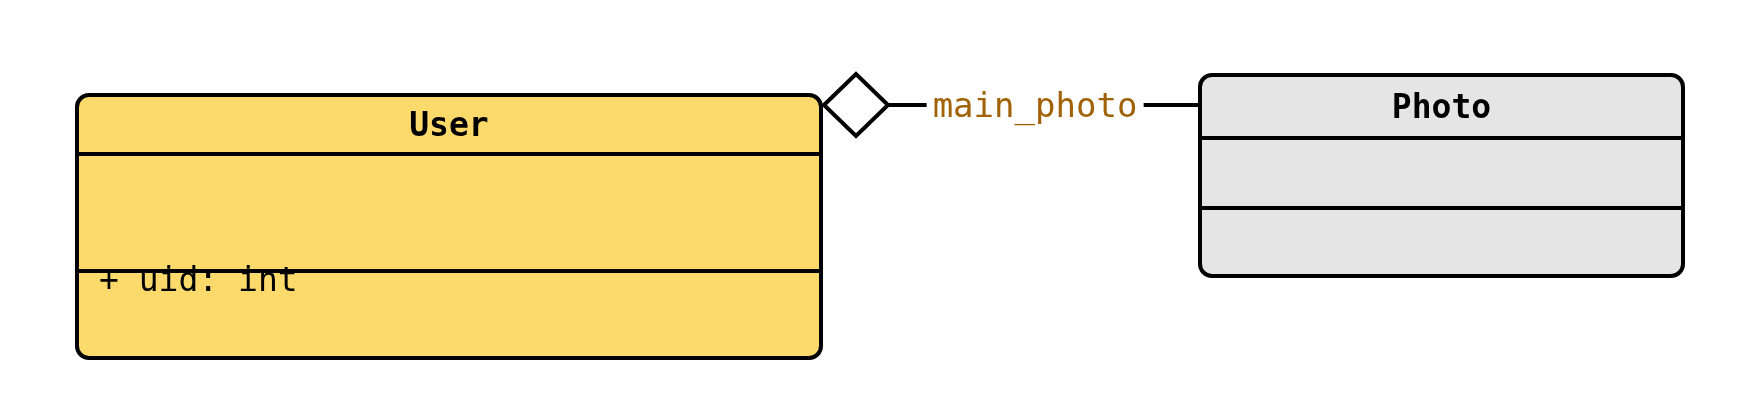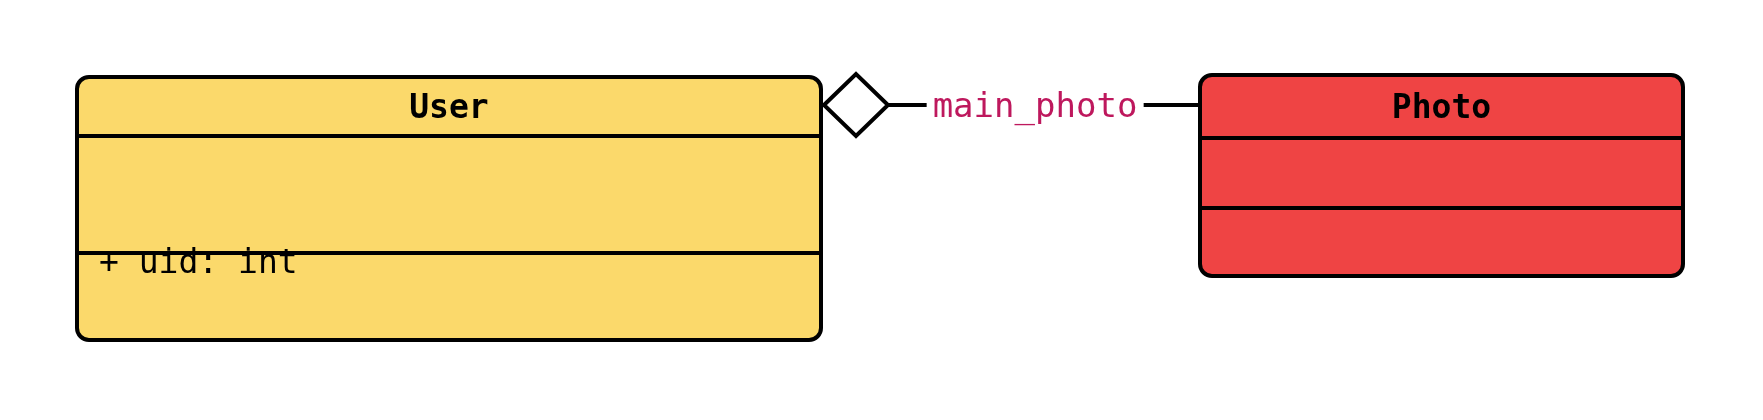--- a/index.html
+++ b/index.html
@@ -21,21 +21,21 @@
     width: 1763px;
     height: 420px;
   }
   .edge-label {
     position: absolute;
     left: 1035px;
     top: 105px;
     transform: translate(-50%, -50%);
     background: #ffffff;
     font-size: 34px;
-    color: #be185d;
+    color: #a16207;
     padding: 0 6px;
     white-space: nowrap;
   }
   .uml-class {
     position: absolute;
     box-sizing: border-box;
     border: 4px solid #000000;
     border-radius: 14px;
     overflow: hidden;
   }
@@ -53,33 +53,33 @@
     box-sizing: border-box;
     font-size: 33px;
     color: #000000;
     white-space: pre;
   }
   .uml-class .line { line-height: 31px; }
   .uml-class .ref { font-weight: bold; }
 
   
   .uml-class.user {
-    left: 75px; top: 75px;
+    left: 75px; top: 93px;
     width: 748px; height: 267px;
     background: #FBD96B;
   }
   .uml-class.user .title   { height: 59px; }
   .uml-class.user .attrs   { height: 117px; border-bottom: 4px solid #000000; padding: 30px 8px 0 20px; }
   .uml-class.user .methods { height: 83px;  padding: 28px 0 0 20px; }
 
   
   .uml-class.photo {
     left: 1198px; top: 73px;
     width: 487px; height: 205px;
-    background: #ef4444;
+    background: #e5e5e5;
   }
   .uml-class.photo .title   { height: 63px; }
   .uml-class.photo .attrs   { height: 70px; border-bottom: 4px solid #000000; }
   .uml-class.photo .methods { height: 64px; }
 </style>
 </head>
 <body>
 
 <div class="canvas">
 

